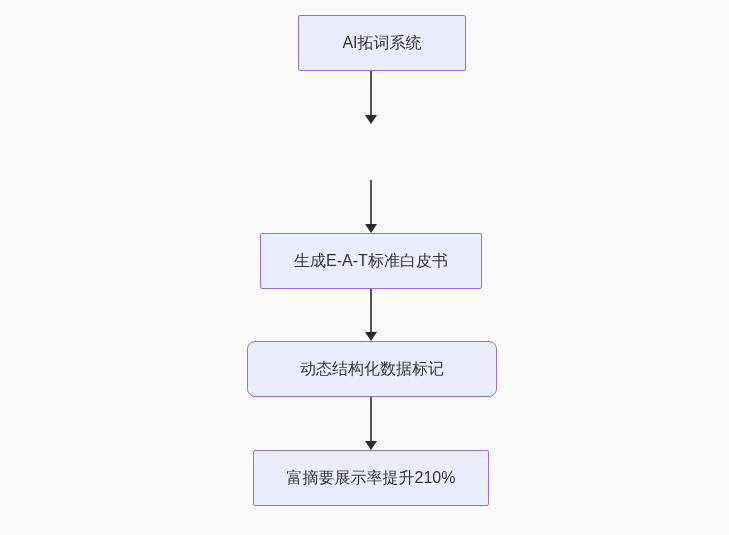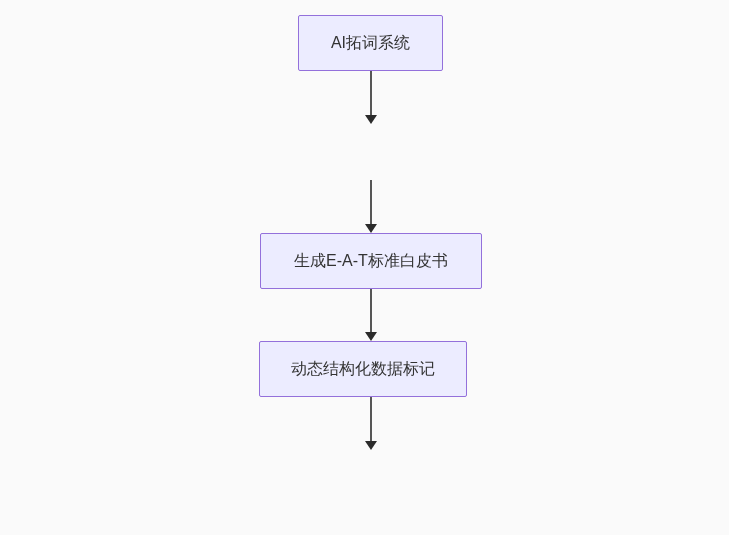--- a/index.html
+++ b/index.html
@@ -55,21 +55,21 @@
     border-left: 6px solid transparent;
     border-right: 6px solid transparent;
     border-top: 9px solid var(--edge-arrowhead, #2b2b2b);
   }
 </style>
 </head>
 <body>
 
 <div class="canvas">
 
-  <div class="node" style="left:298px; top:15px; width:145px;">
+  <div class="node" style="left:298px; top:15px; width:168px;">
     <span class="node-label">AI拓词系统</span>
   </div>
 
   <div class="edge" style="left:371px; top:71px; height:53px;">
     <div class="edge-line"></div>
     <div class="edge-arrowhead"></div>
   </div>
 
 
   <div class="edge" style="left:371px; top:180px; height:53px;">
@@ -79,23 +79,26 @@
 
   <div class="node" style="left:260px; top:233px; width:222px;">
     <span class="node-label">生成E-A-T标准白皮书</span>
   </div>
 
   <div class="edge" style="left:371px; top:289px; height:52px;">
     <div class="edge-line"></div>
     <div class="edge-arrowhead"></div>
   </div>
 
-  <div class="node" style="left:259px; top:341px; width:208px;">
+  <div class="node" style="left:247px; top:341px; width:250px;border-radius:8px;">
     <span class="node-label">动态结构化数据标记</span>
   </div>
 
   <div class="edge" style="left:371px; top:397px; height:53px;">
     <div class="edge-line"></div>
     <div class="edge-arrowhead"></div>
   </div>
 
+  <div class="node" style="left:253px; top:450px; width:236px;">
+    <span class="node-label">富摘要展示率提升210%</span>
+  </div>
 
 </div>
 
 </body></html>

